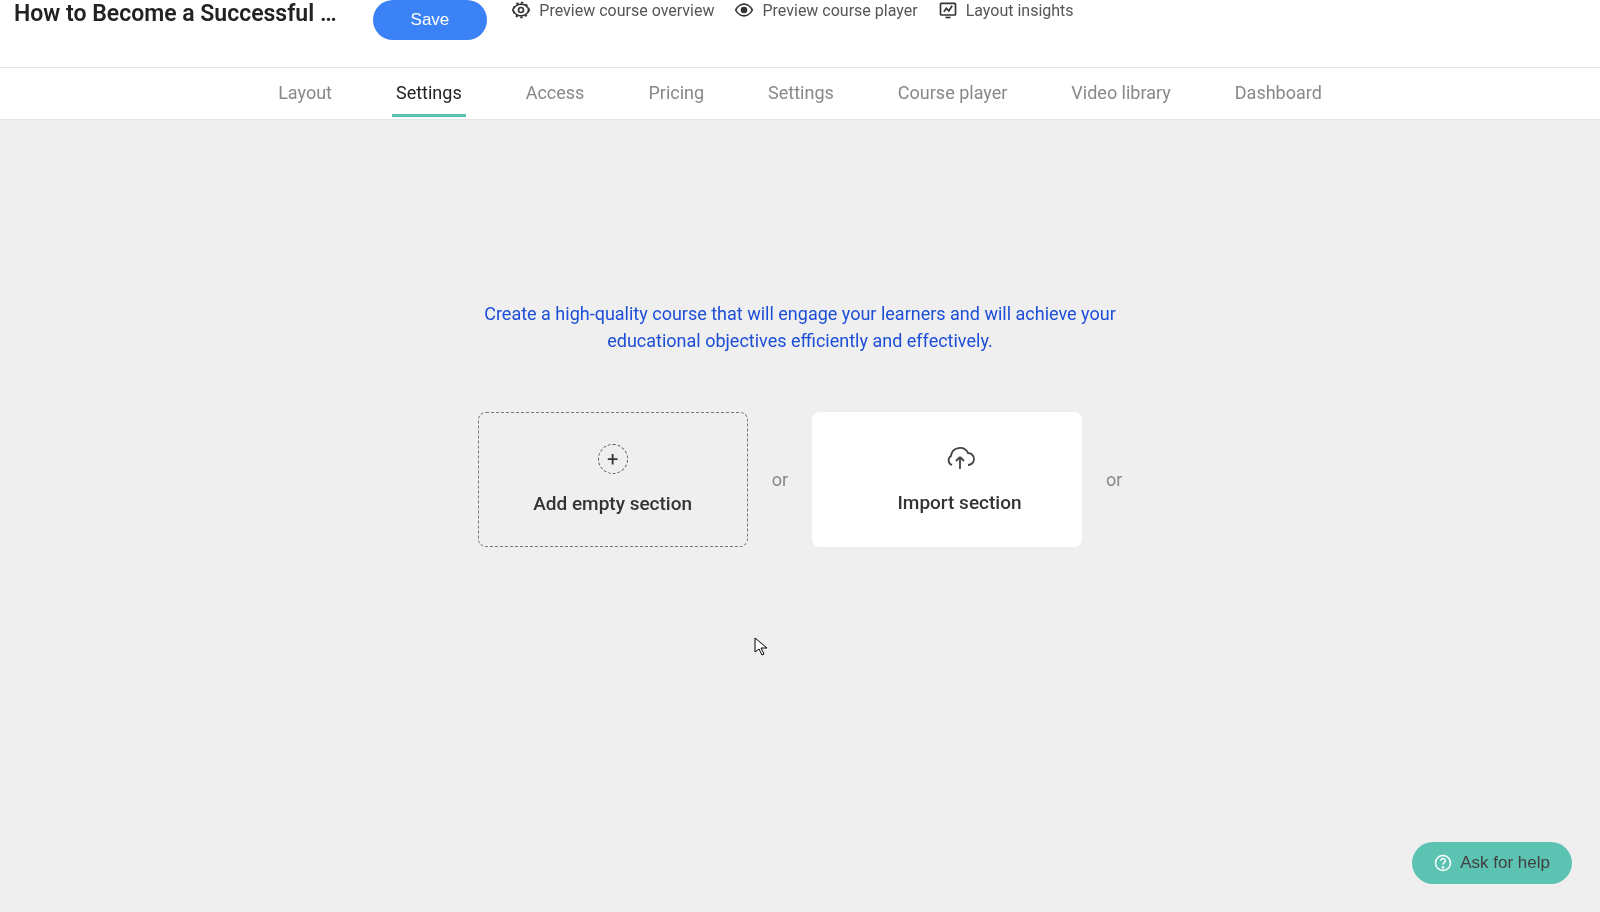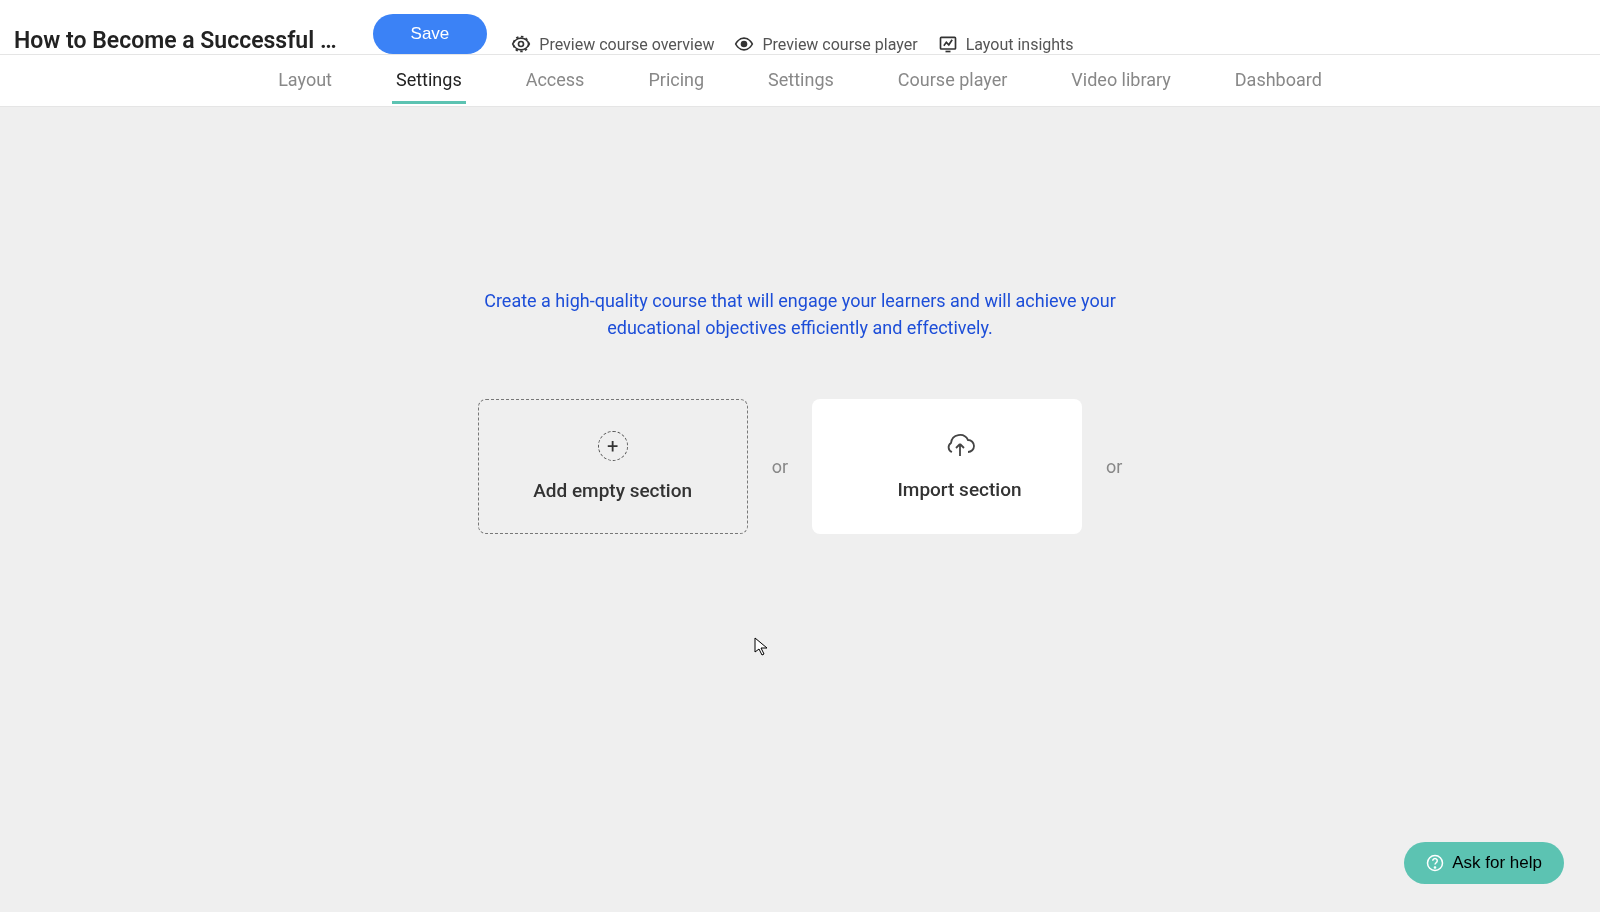--- a/index.html
+++ b/index.html
@@ -6,23 +6,23 @@
     body {
       font-family: -apple-system, BlinkMacSystemFont, 'Segoe UI', Roboto, Oxygen, sans-serif;
       background: #efefef;
       width: 1600px;
       height: 912px;
       overflow: hidden;
       position: relative;
     }
     .top-bar {
       background: #fff;
-      height: 55px;
-      display: flex;
-      align-items: flex-end;
+      height: 68px;
+      display: flex;
+      align-items: flex-start;
       padding: 0 14px;
       border-bottom: 1px solid #e5e5e5;
     }
     .course-title {
       font-size: 23px;
       font-weight: 600;
       color: #222;
       white-space: nowrap;
       overflow: hidden;
       text-overflow: ellipsis;
@@ -135,24 +135,24 @@
     .plus-circle {
       width: 30px; height: 30px;
       border: 1.5px dashed #555;
       border-radius: 50%;
       display: flex; align-items: center; justify-content: center;
       font-size: 20px; color: #333;
       line-height: 1;
     }
     .help-btn {
       position: absolute;
-      right: 36px;
+      right: 28px;
       bottom: 28px;
       background: #5cc3b2;
-      color: #000000;
+      color: #404040;
       border: none;
       border-radius: 24px;
       padding: 11px 22px;
       font-size: 17px;
       font-weight: 500;
       display: flex;
       align-items: center;
       gap: 8px;
       cursor: pointer;
     }

